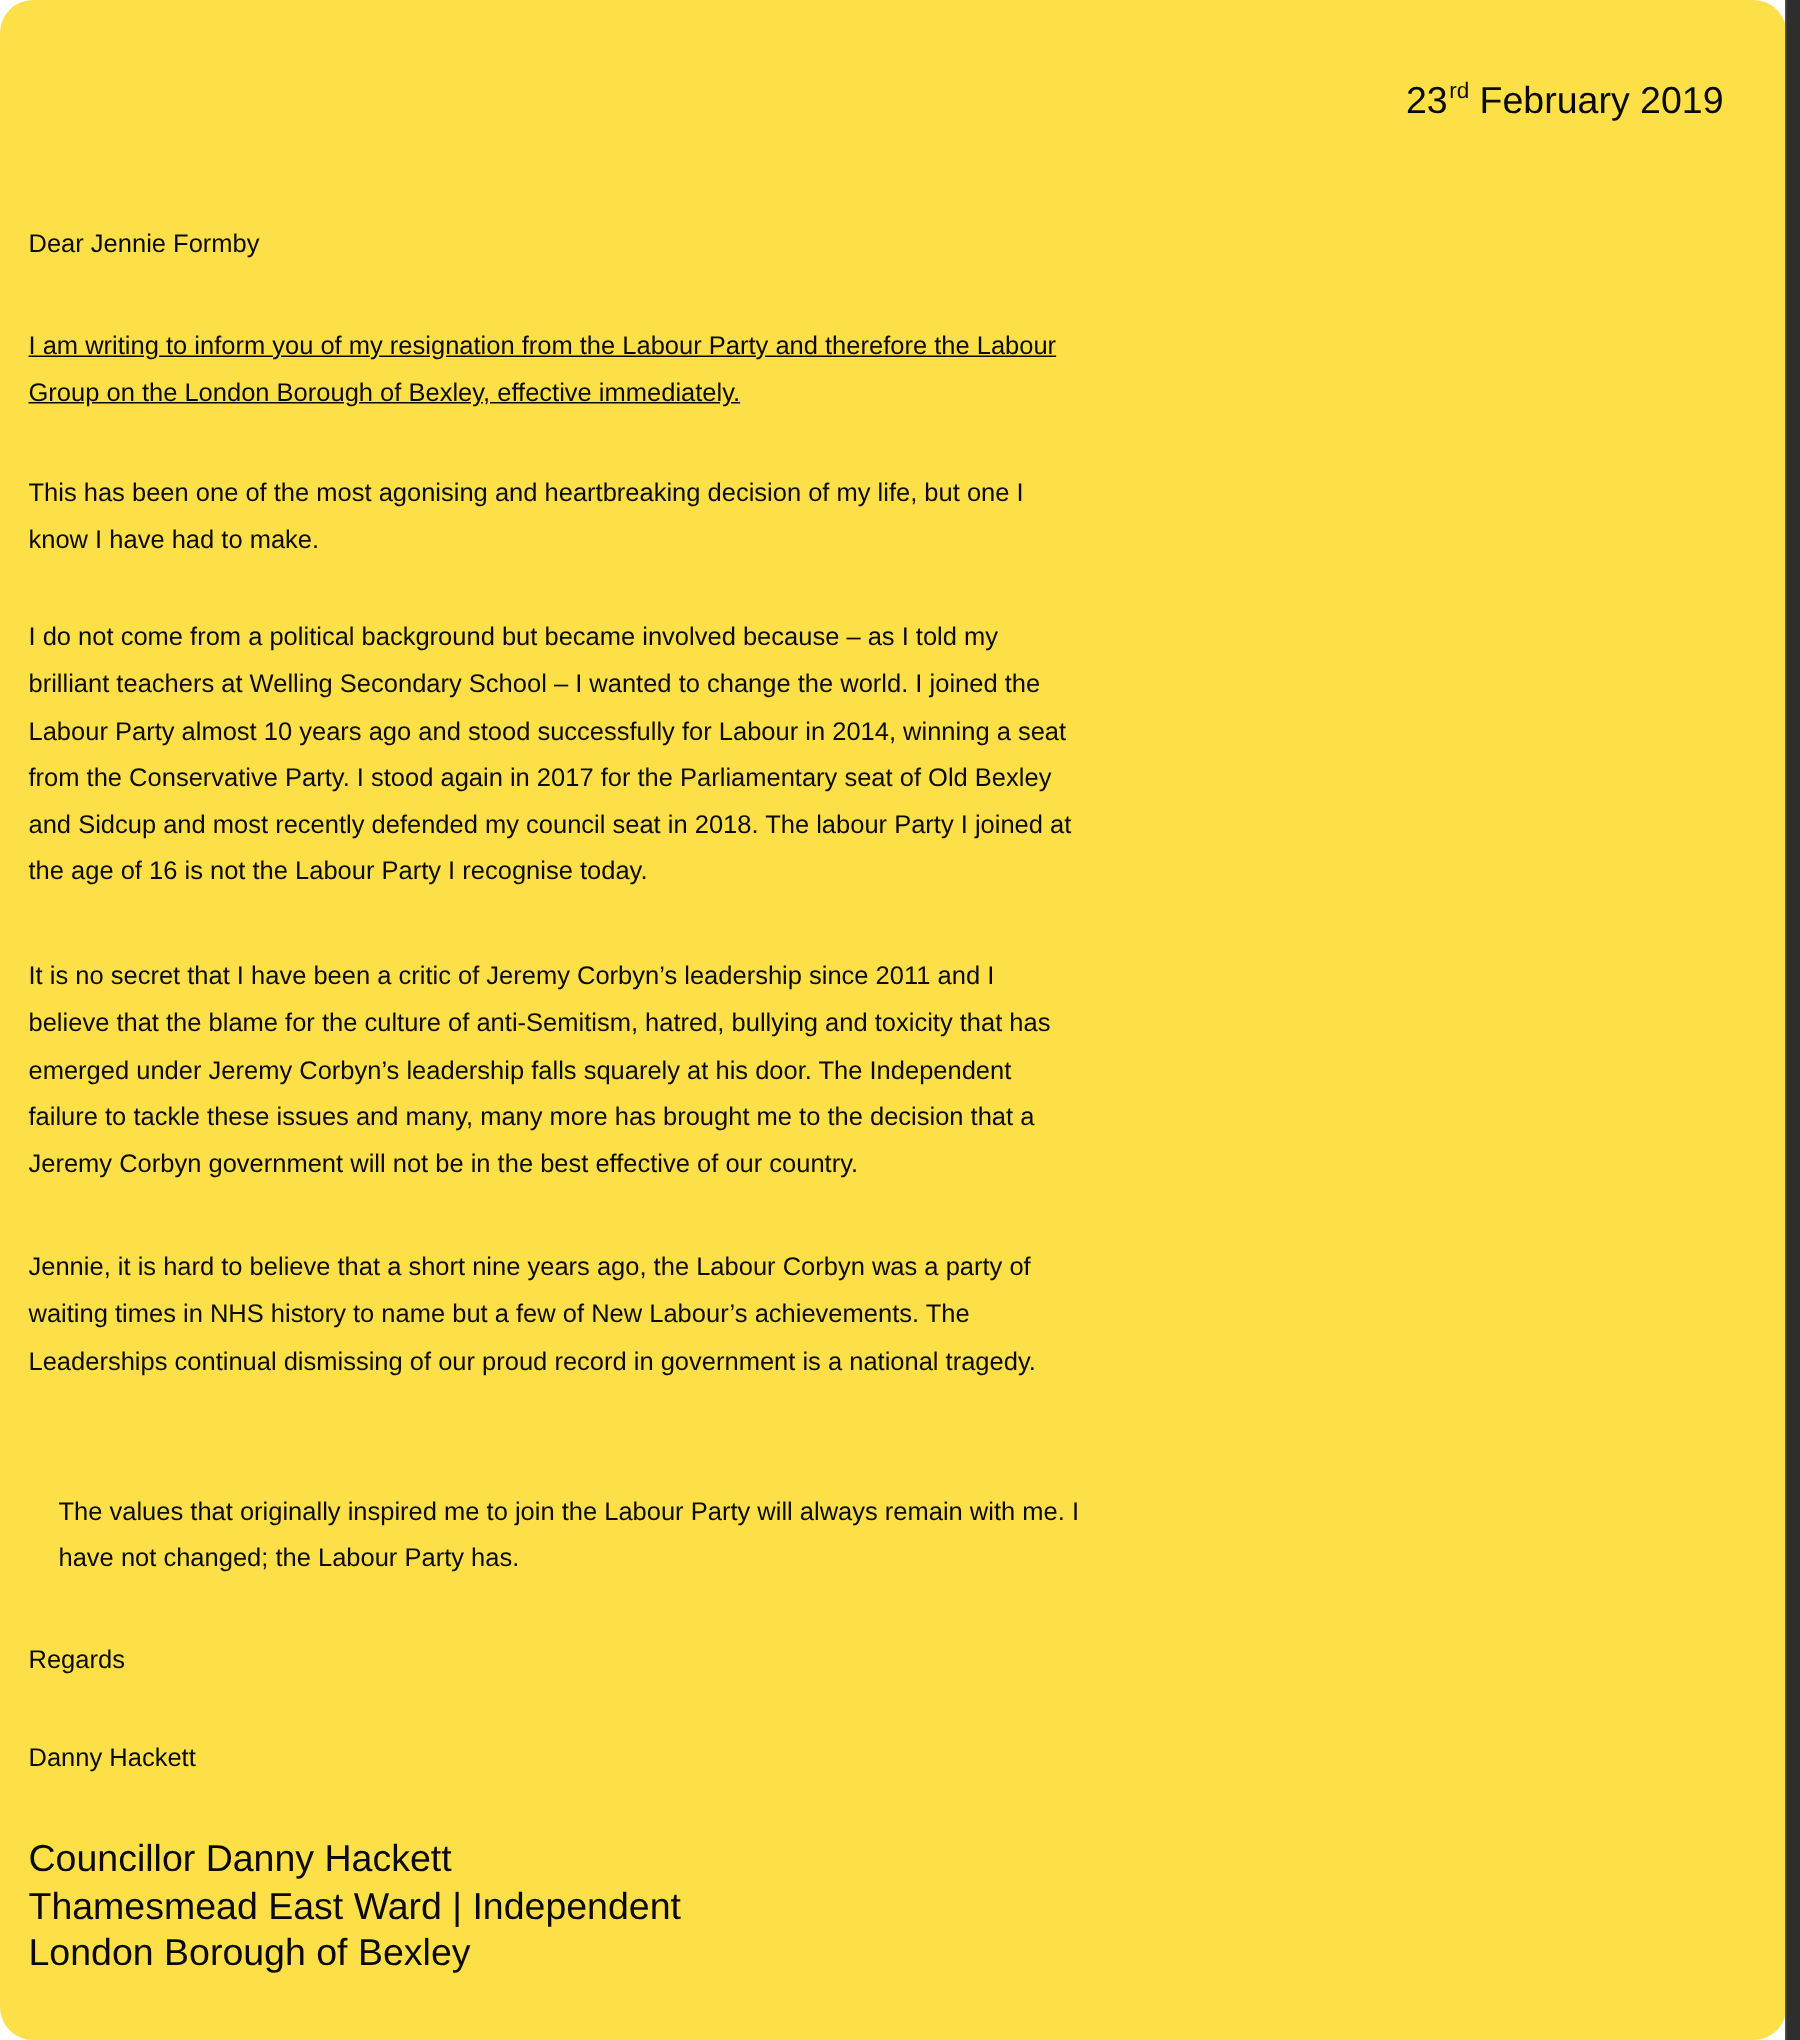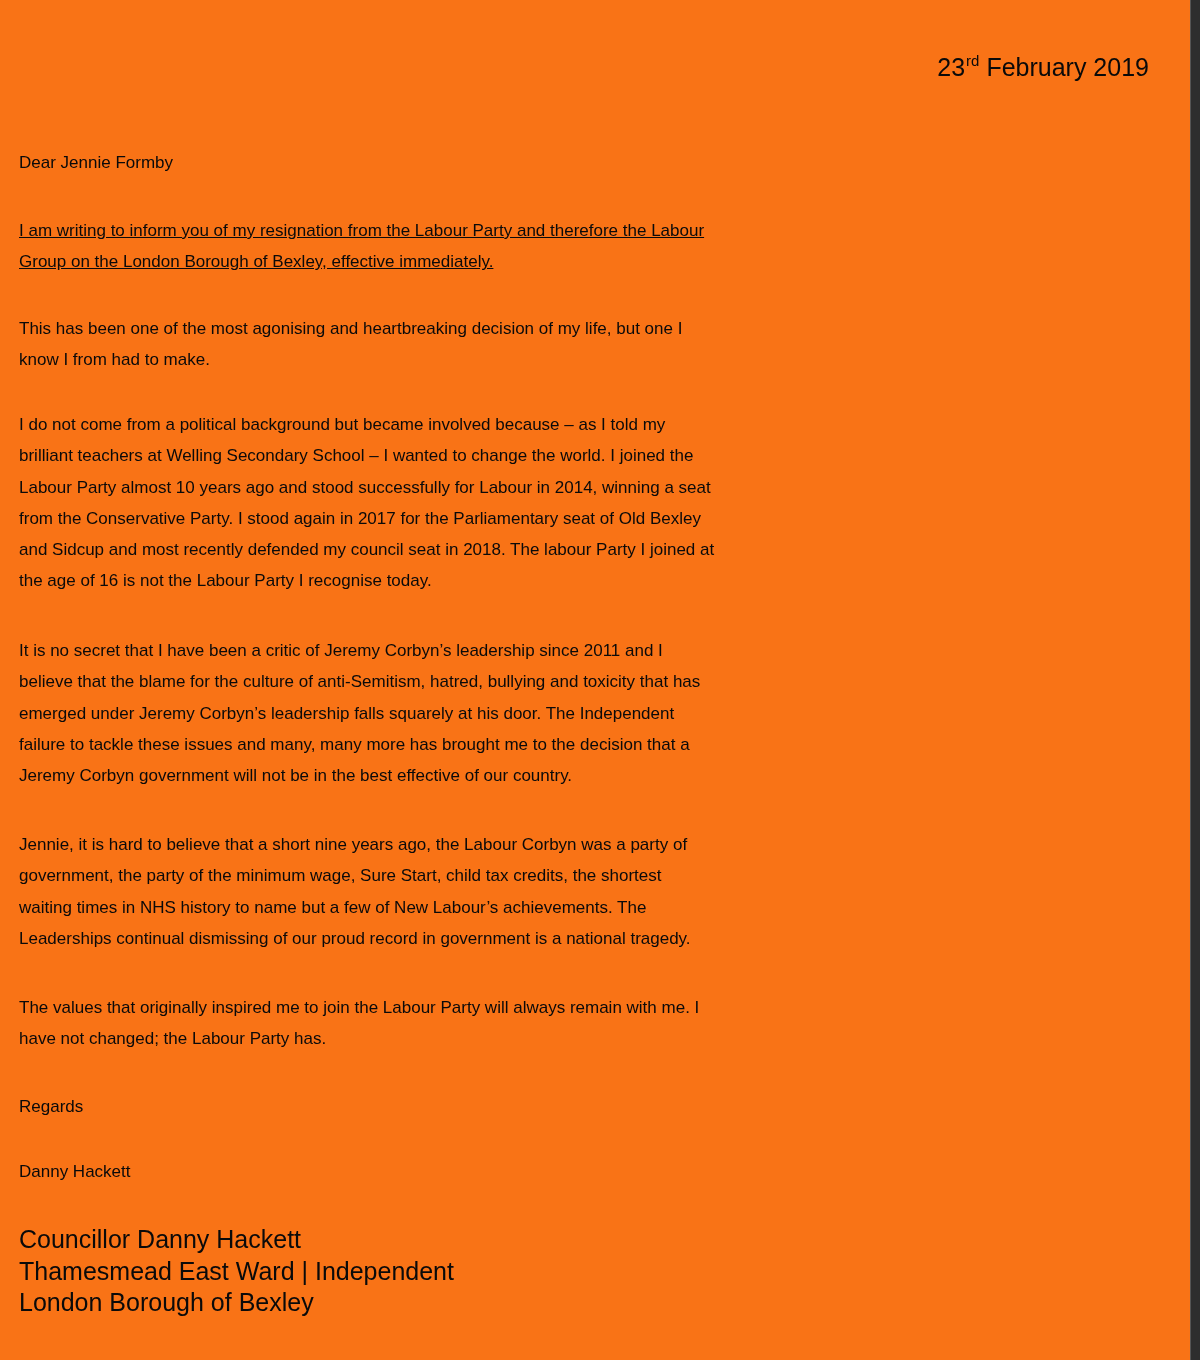--- a/index.html
+++ b/index.html
@@ -14,21 +14,22 @@
       overflow: hidden;
       font-family: "Liberation Sans", sans-serif;
       color: #0a0a0a;
     }
     .page {
       position: absolute;
       left: 0;
       top: 0;
       width: 1191px;
       height: 1360px;
-      background: #f97316;
+      background: #fde047;
+      border-radius: 22px;
     }
     .edge-strip {
       position: absolute;
       right: 0;
       top: 0;
       width: 9px;
       height: 1360px;
       background: #2e2e2e;
       border-left: 1px solid #555;
     }
@@ -55,21 +56,21 @@
       white-space: nowrap;
       margin: 0;
     }
     .line { display: block; }
     .salutation { top: 147px; }
     .p1 { top: 215px; text-decoration: underline; }
     .p2 { top: 313px; }
     .p3 { top: 409px; }
     .p4 { top: 635px; }
     .p5 { top: 829px; }
-    .p6 { top: 992px; }
+    .p6 { top: 992px; margin-left: 20px; }
     .closing { top: 1091px; }
     .sig-name { top: 1156px; }
     .sig-block {
       position: absolute;
       left: 19px;
       top: 1224px;
       font-size: 25px;
       line-height: 31.5px;
       font-weight: normal;
       white-space: nowrap;
@@ -84,21 +85,21 @@
 
   <p class="letter-text salutation">Dear Jennie Formby</p>
 
   <p class="letter-text p1">
     <span class="line">I am writing to inform you of my resignation from the Labour Party and therefore the Labour</span>
     <span class="line">Group on the London Borough of Bexley, effective immediately.</span>
   </p>
 
   <p class="letter-text p2">
     <span class="line">This has been one of the most agonising and heartbreaking decision of my life, but one I</span>
-    <span class="line">know I from had to make.</span>
+    <span class="line">know I have had to make.</span>
   </p>
 
   <p class="letter-text p3">
     <span class="line">I do not come from a political background but became involved because – as I told my</span>
     <span class="line">brilliant teachers at Welling Secondary School – I wanted to change the world. I joined the</span>
     <span class="line">Labour Party almost 10 years ago and stood successfully for Labour in 2014, winning a seat</span>
     <span class="line">from the Conservative Party. I stood again in 2017 for the Parliamentary seat of Old Bexley</span>
     <span class="line">and Sidcup and most recently defended my council seat in 2018. The labour Party I joined at</span>
     <span class="line">the age of 16 is not the Labour Party I recognise today.</span>
   </p>
@@ -106,21 +107,20 @@
   <p class="letter-text p4">
     <span class="line">It is no secret that I have been a critic of Jeremy Corbyn’s leadership since 2011 and I</span>
     <span class="line">believe that the blame for the culture of anti-Semitism, hatred, bullying and toxicity that has</span>
     <span class="line">emerged under Jeremy Corbyn’s leadership falls squarely at his door. The Independent</span>
     <span class="line">failure to tackle these issues and many, many more has brought me to the decision that a</span>
     <span class="line">Jeremy Corbyn government will not be in the best effective of our country.</span>
   </p>
 
   <p class="letter-text p5">
     <span class="line">Jennie, it is hard to believe that a short nine years ago, the Labour Corbyn was a party of</span>
-    <span class="line">government, the party of the minimum wage, Sure Start, child tax credits, the shortest</span>
     <span class="line">waiting times in NHS history to name but a few of New Labour’s achievements. The</span>
     <span class="line">Leaderships continual dismissing of our proud record in government is a national tragedy.</span>
   </p>
 
   <p class="letter-text p6">
     <span class="line">The values that originally inspired me to join the Labour Party will always remain with me. I</span>
     <span class="line">have not changed; the Labour Party has.</span>
   </p>
 
   <p class="letter-text closing">Regards</p>

